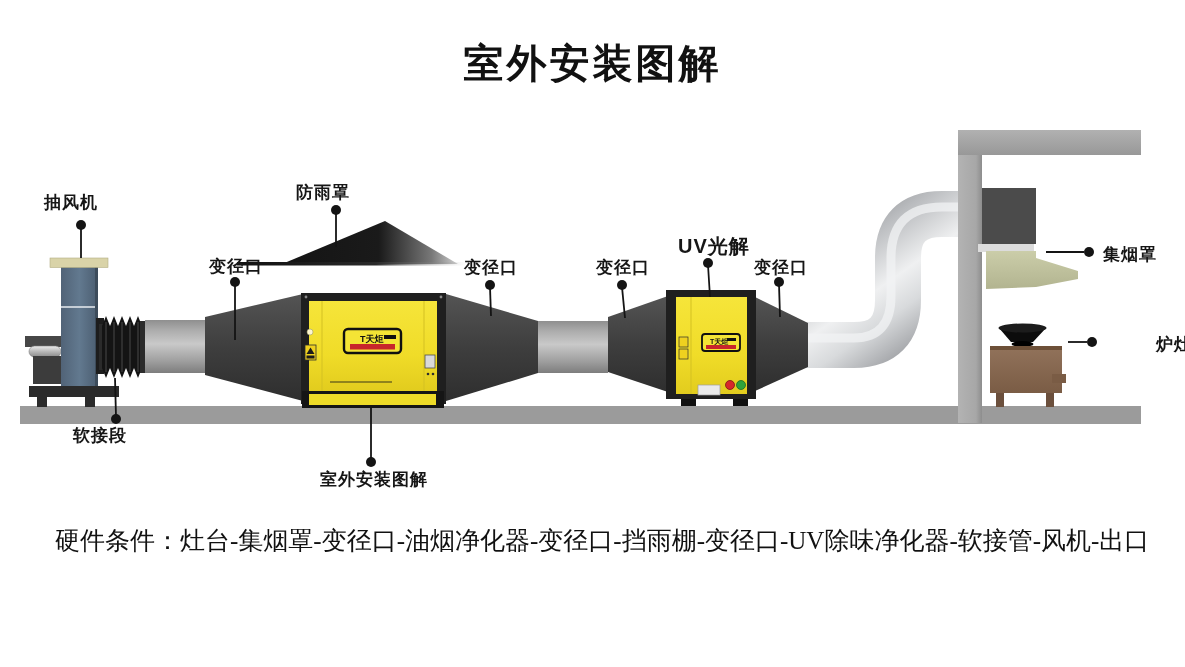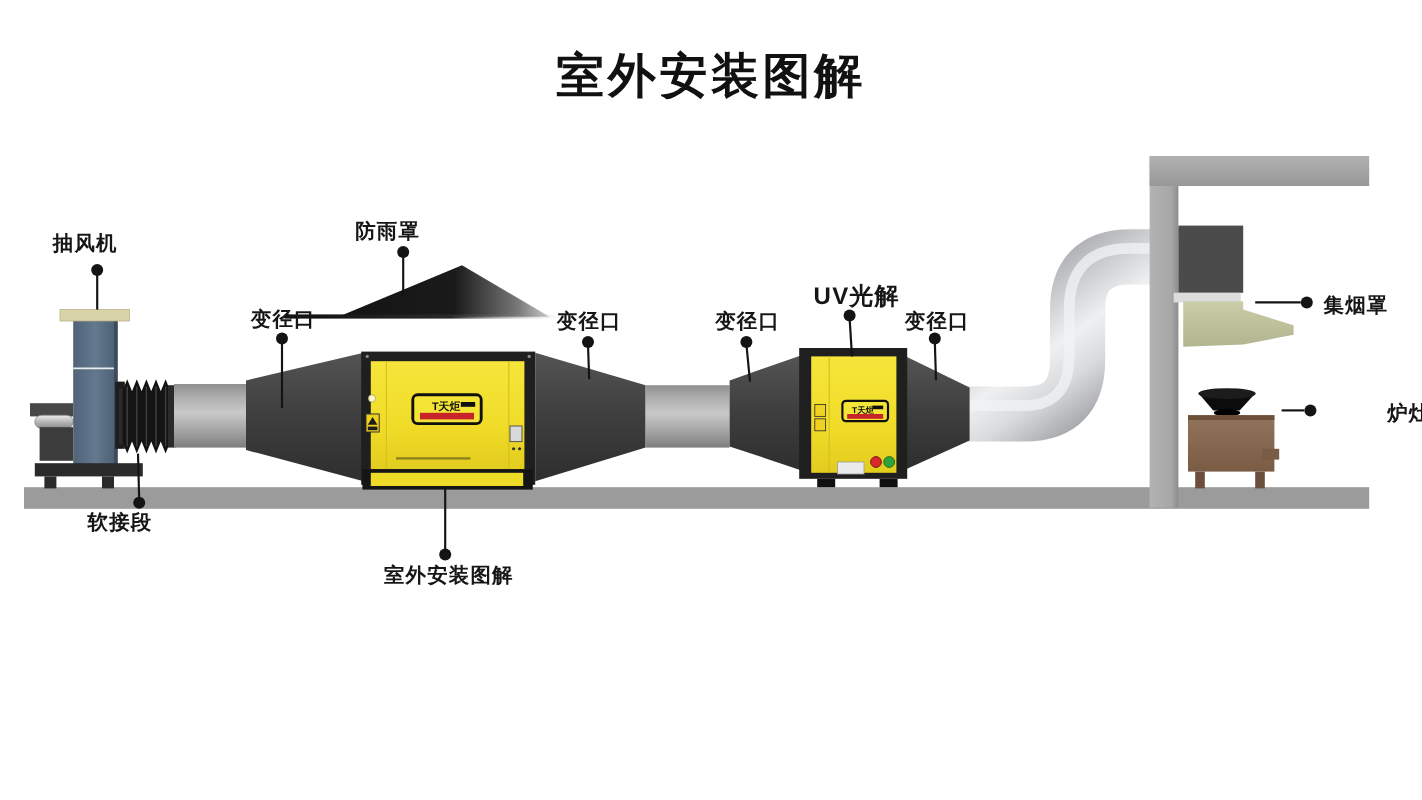--- a/index.html
+++ b/index.html
@@ -241,14 +241,15 @@
 <div class="lbl" style="left:296px;top:181px">防雨罩</div>
 <div class="lbl" style="left:209px;top:255px">变径口</div>
 <div class="lbl" style="left:464px;top:256px">变径口</div>
 <div class="lbl" style="left:596px;top:256px">变径口</div>
 <div class="lbl lbl-uv" style="left:678px;top:233px">UV光解</div>
 <div class="lbl" style="left:754px;top:256px">变径口</div>
 <div class="lbl" style="left:1103px;top:243px">集烟罩</div>
 <div class="lbl" style="left:1156px;top:333px">炉灶</div>
 <div class="lbl" style="left:320px;top:468px">室外安装图解</div>
 
+<div class="footer">硬件条件：灶台-集烟罩-变径口-油烟净化器-变径口-挡雨棚-变径口-UV除味净化器-软接管-风机-出口</div>
 
 </div>
 
 </body></html>

